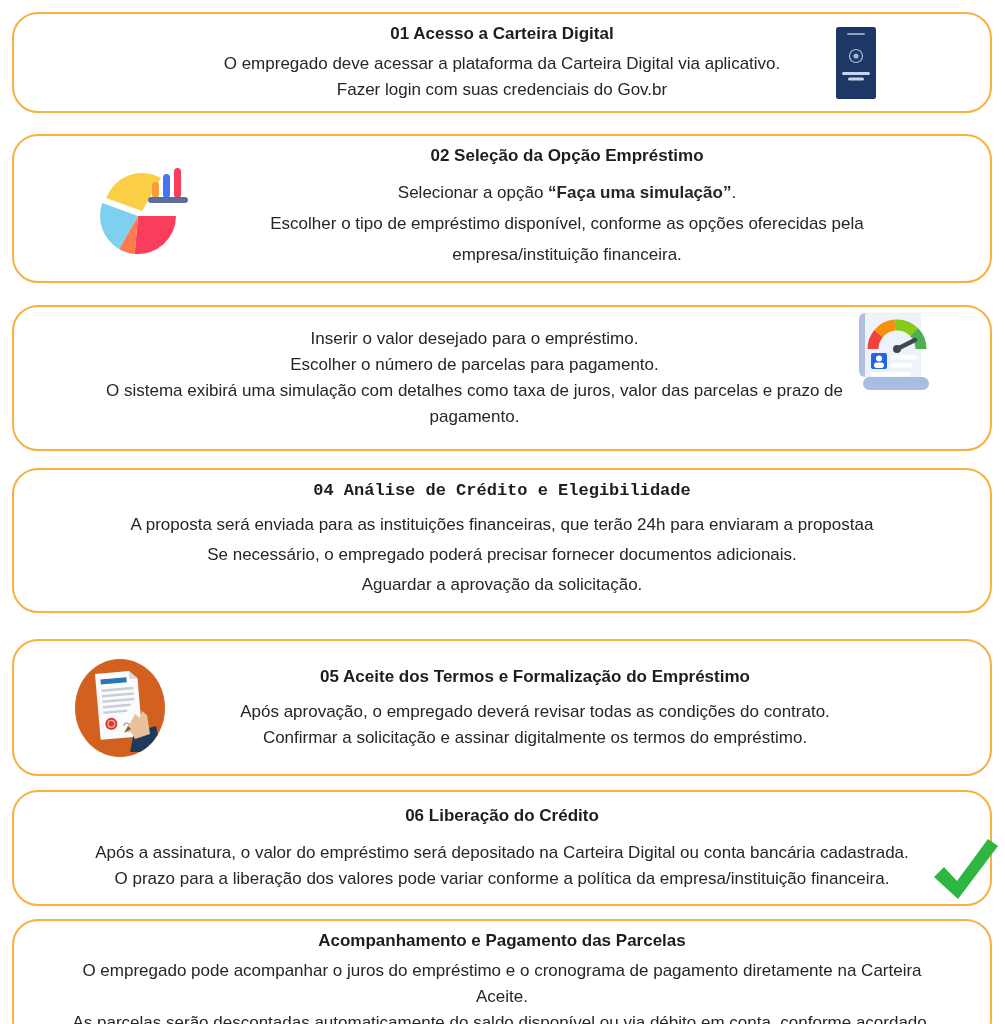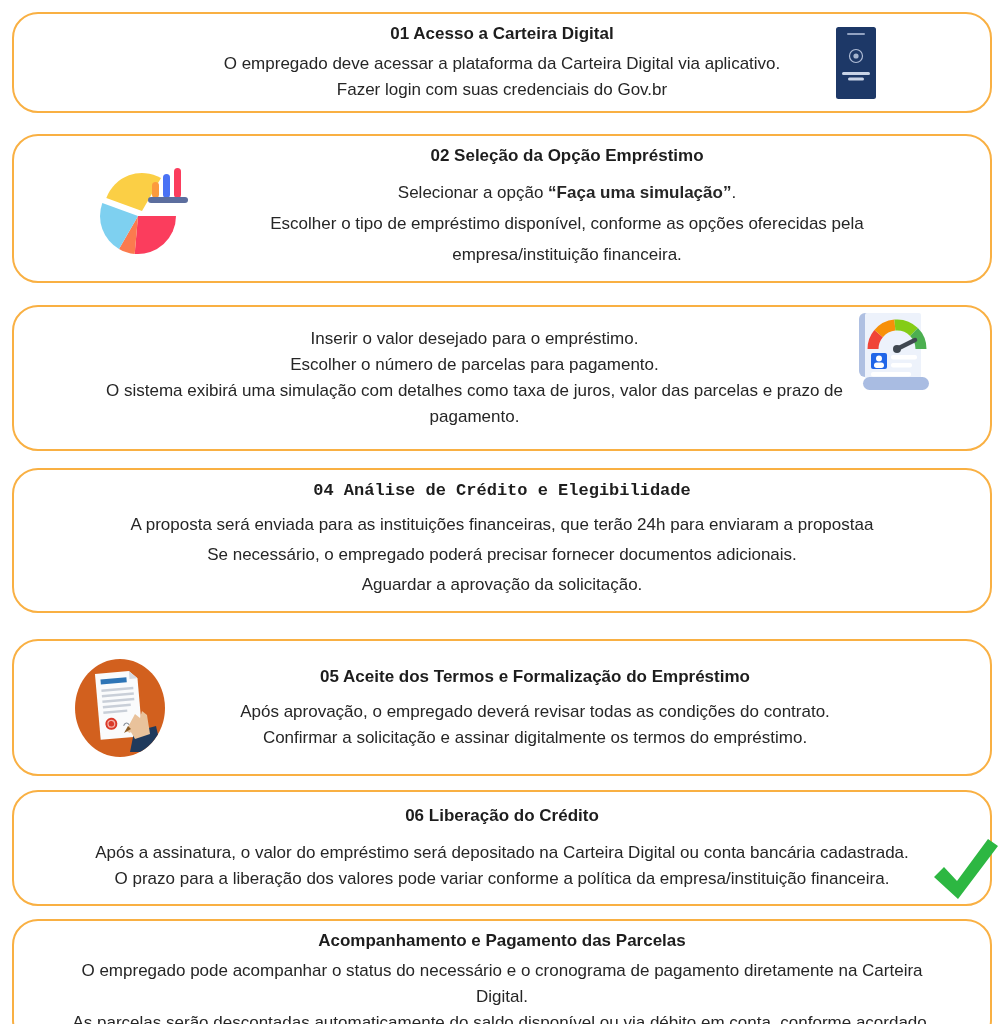--- a/index.html
+++ b/index.html
@@ -178,19 +178,19 @@
     <span class="icon icon-check">
       <svg width="70" height="74" viewBox="0 0 70 74">
         <path d="M3,44 L13,34 L26,48 L57,6 L67,13 L27,66 Z" fill="#2DB742"></path>
       </svg>
     </span>
   </article>
 
   <article class="card card-7">
     <div class="content">
       <div class="title">Acompanhamento e Pagamento das Parcelas</div>
-      <div class="line">O empregado pode acompanhar o status do necessário e o cronograma de pagamento diretamente na Carteira</div>
-      <div class="line">Digital.</div>
+      <div class="line">O empregado pode acompanhar o juros do empréstimo e o cronograma de pagamento diretamente na Carteira</div>
+      <div class="line">Aceite.</div>
       <div class="line">As parcelas serão descontadas automaticamente do saldo disponível ou via débito em conta, conforme acordado.</div>
     </div>
   </article>
 
 </main>
 
 </body></html>

